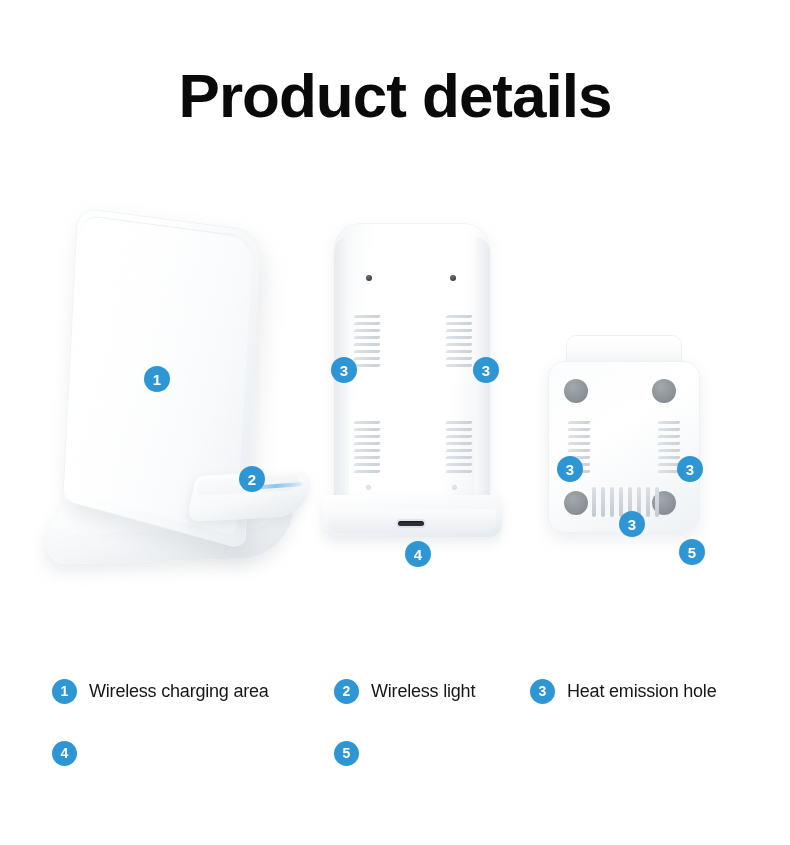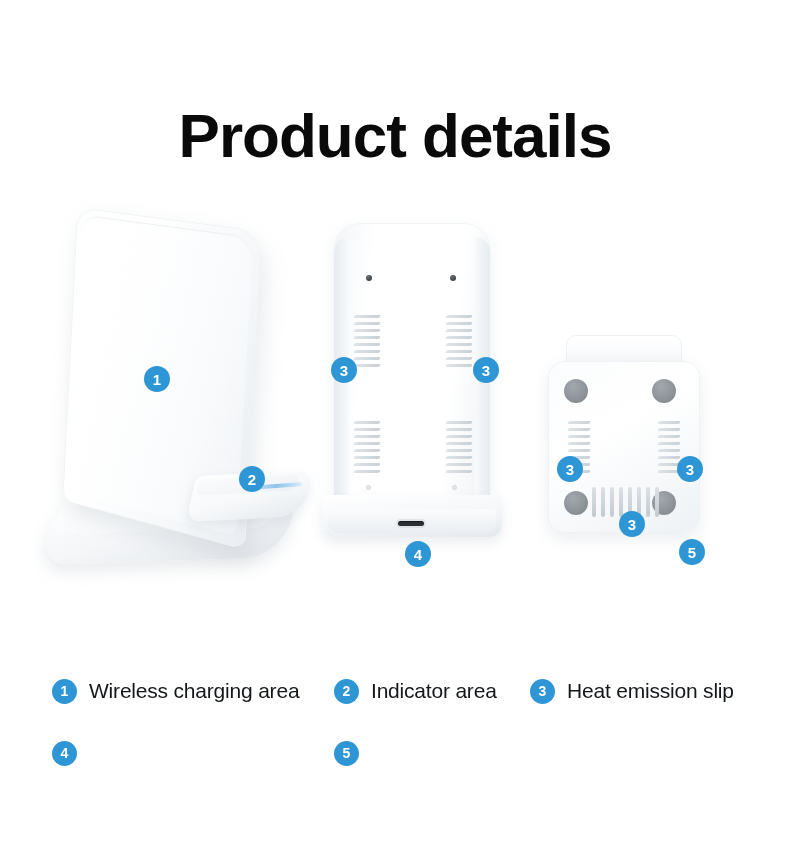--- a/index.html
+++ b/index.html
@@ -24,21 +24,20 @@
     position: absolute;
     top: 62px;
     left: 0;
     width: 790px;
     text-align: center;
     font-size: 62px;
     font-weight: 700;
     letter-spacing: -1px;
     color: #0a0a0a;
     line-height: 1.1;
-    margin-top: 40px;
   }
 
   
   .showcase {
     position: absolute;
     top: 195px;
     left: 0;
     width: 790px;
     height: 400px;
   }
@@ -289,21 +288,21 @@
     background: #2e96d4;
     color: #fff;
     font-size: 14px;
     font-weight: 700;
     display: flex;
     align-items: center;
     justify-content: center;
     line-height: 1;
   }
   .legend-label {
-    font-size: 21px;
+    font-size: 18px;
     color: #15181b;
     white-space: nowrap;
     letter-spacing: -0.2px;
   }
 </style>
 </head>
 <body>
 
 <div class="page">
 
@@ -435,25 +434,25 @@
 
   <div class="legend">
 
     <div class="legend-row">
       <div class="legend-item col1">
         <span class="legend-badge">1</span>
         <span class="legend-label">Wireless charging area</span>
       </div>
       <div class="legend-item col2">
         <span class="legend-badge">2</span>
-        <span class="legend-label">Indicator area</span>
+        <span class="legend-label">Wireless light</span>
       </div>
       <div class="legend-item col3">
         <span class="legend-badge">3</span>
-        <span class="legend-label">Heat emission slip</span>
+        <span class="legend-label">Heat emission hole</span>
       </div>
     </div>
 
     <div class="legend-row">
       <div class="legend-item col1">
         <span class="legend-badge">4</span>
       </div>
       <div class="legend-item col2">
         <span class="legend-badge">5</span>
       </div>

